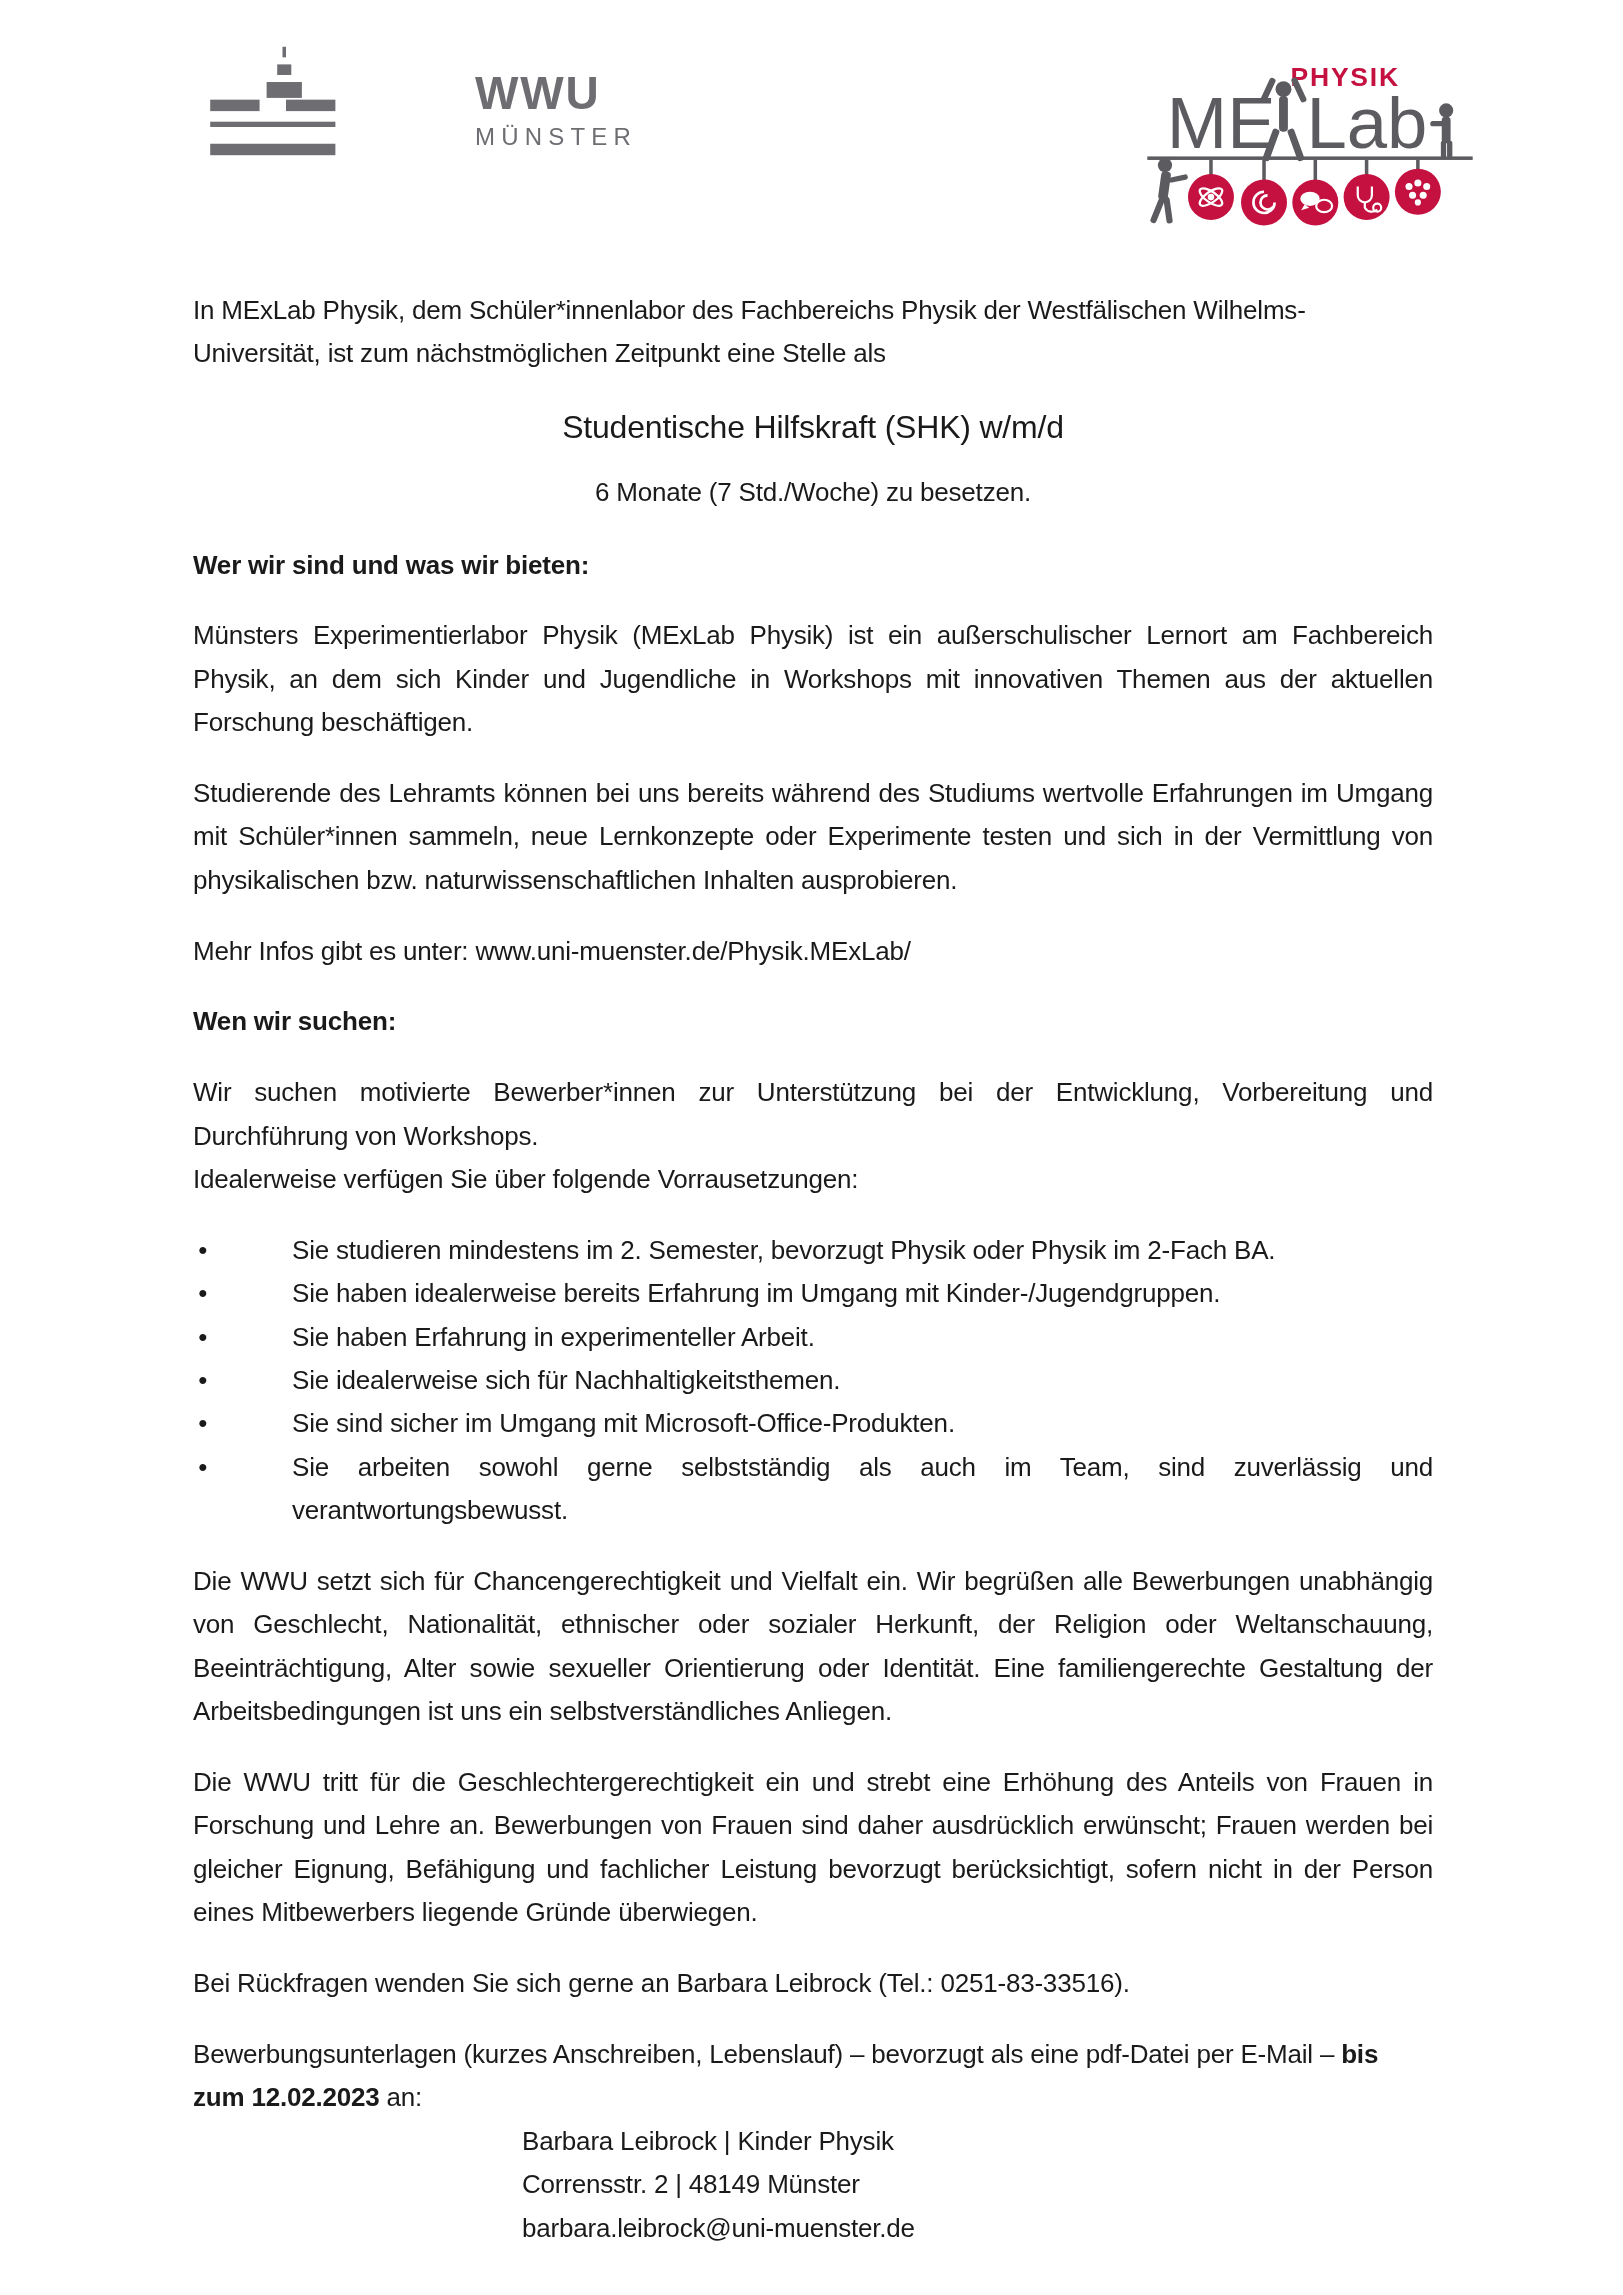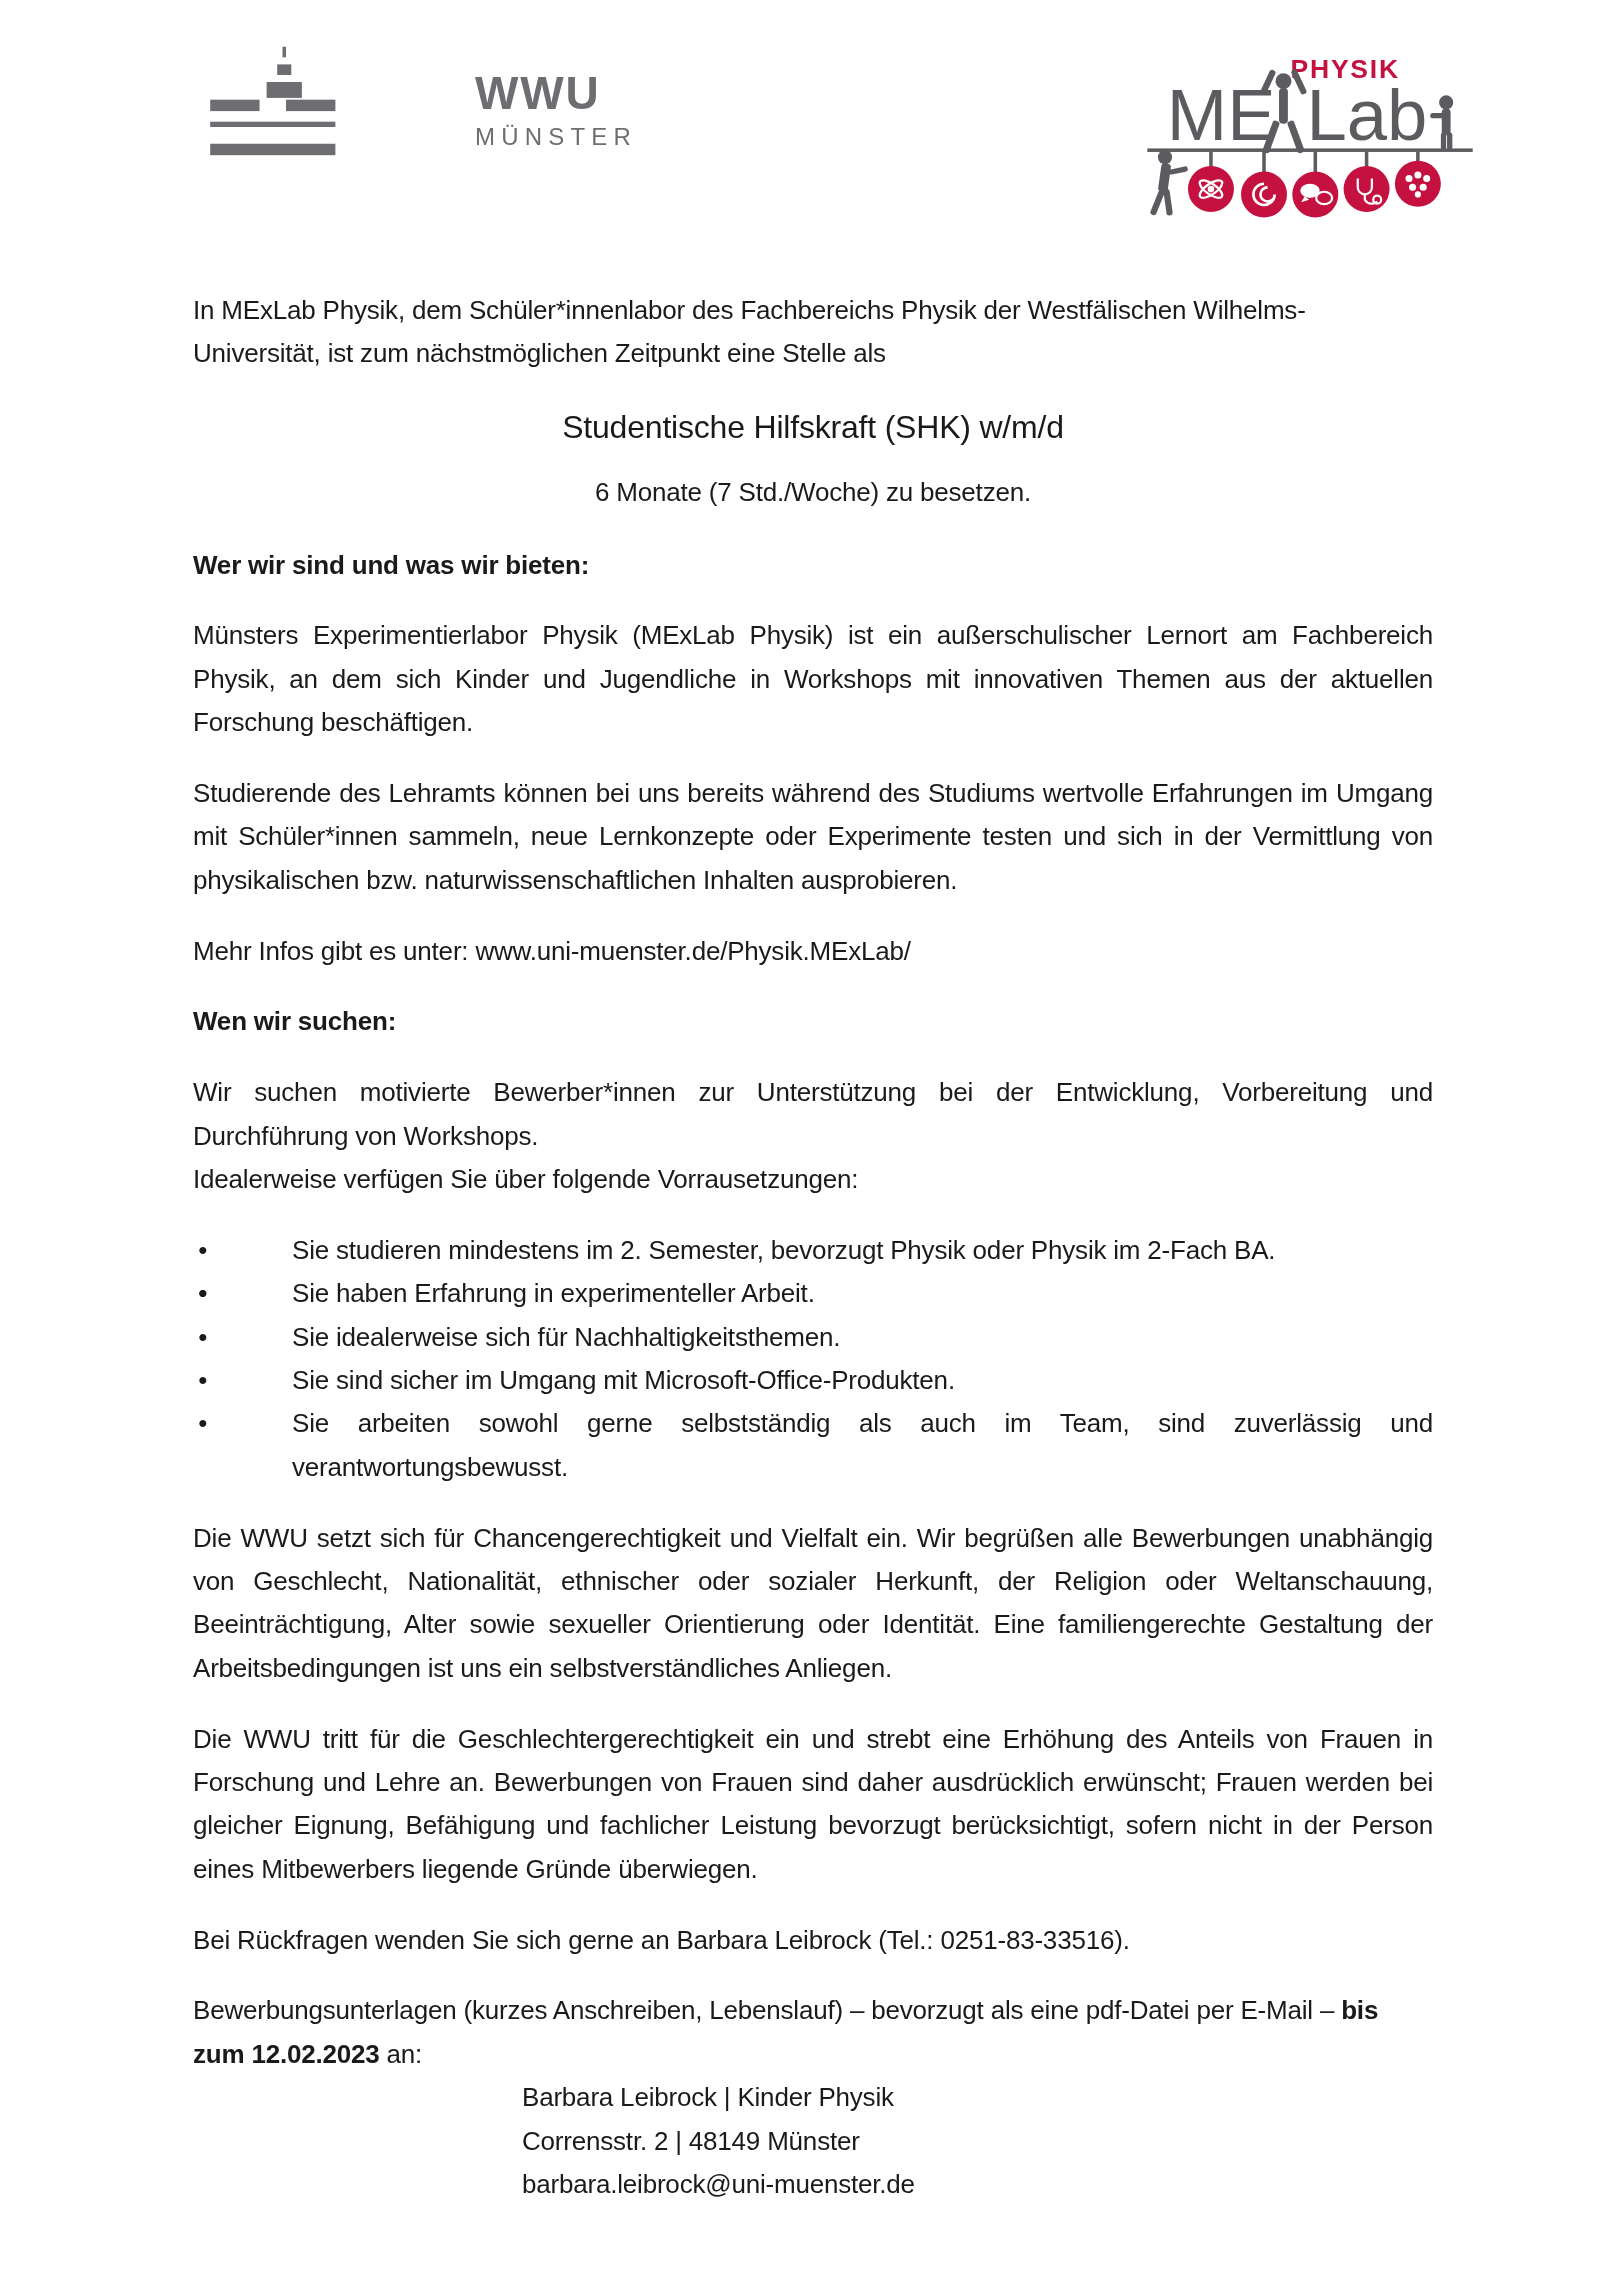--- a/index.html
+++ b/index.html
@@ -16,21 +16,21 @@
     background: #ffffff;
     overflow: hidden;
     margin-top: 8px;
   }
   
   .header { position: absolute; top: 0; left: 0; right: 0; height: 265px; }
   .wwu-logo { position: absolute; top: 37px; left: 210px; display: flex; align-items: flex-start; }
   .wwu-text { margin-left: 16px; margin-top: 25px; color: #6e6e72; }
   .wwu-name { font-size: 46px; font-weight: bold; letter-spacing: 1.8px; line-height: 1; }
   .wwu-city { font-size: 24px; letter-spacing: 6.2px; margin-top: 7px; }
-  .mexlab-logo { position: absolute; top: 36px; left: 1142px; }
+  .mexlab-logo { position: absolute; top: 44px; left: 1142px; }
   
   .content {
     position: absolute;
     top: 281px;
     left: 193px;
     width: 1240px;
     font-size: 26px;
     line-height: 1.67;
     letter-spacing: -0.2px;
   }
@@ -183,20 +183,21 @@
     <div class="just nogap">Wir suchen motivierte Bewerber*innen zur Unterstützung bei der Entwicklung, Vorbereitung und Durchführung von Workshops.</div>
     <div class="para">Idealerweise verfügen Sie über folgende Vorrausetzungen:</div>
 
     <div class="req-list">
       <div class="req-item">
         <span class="req-bullet">•</span>
         <span>Sie studieren mindestens im 2. Semester, bevorzugt Physik oder Physik im 2-Fach BA.</span>
       </div>
       <div class="req-item">
         <span class="req-bullet">•</span>
+        <span>Sie haben idealerweise bereits Erfahrung im Umgang mit Kinder-/Jugendgruppen.</span>
       </div>
       <div class="req-item">
         <span class="req-bullet">•</span>
         <span>Sie haben Erfahrung in experimenteller Arbeit.</span>
       </div>
       <div class="req-item">
         <span class="req-bullet">•</span>
         <span>Sie idealerweise sich für Nachhaltigkeitsthemen.</span>
       </div>
       <div class="req-item">

